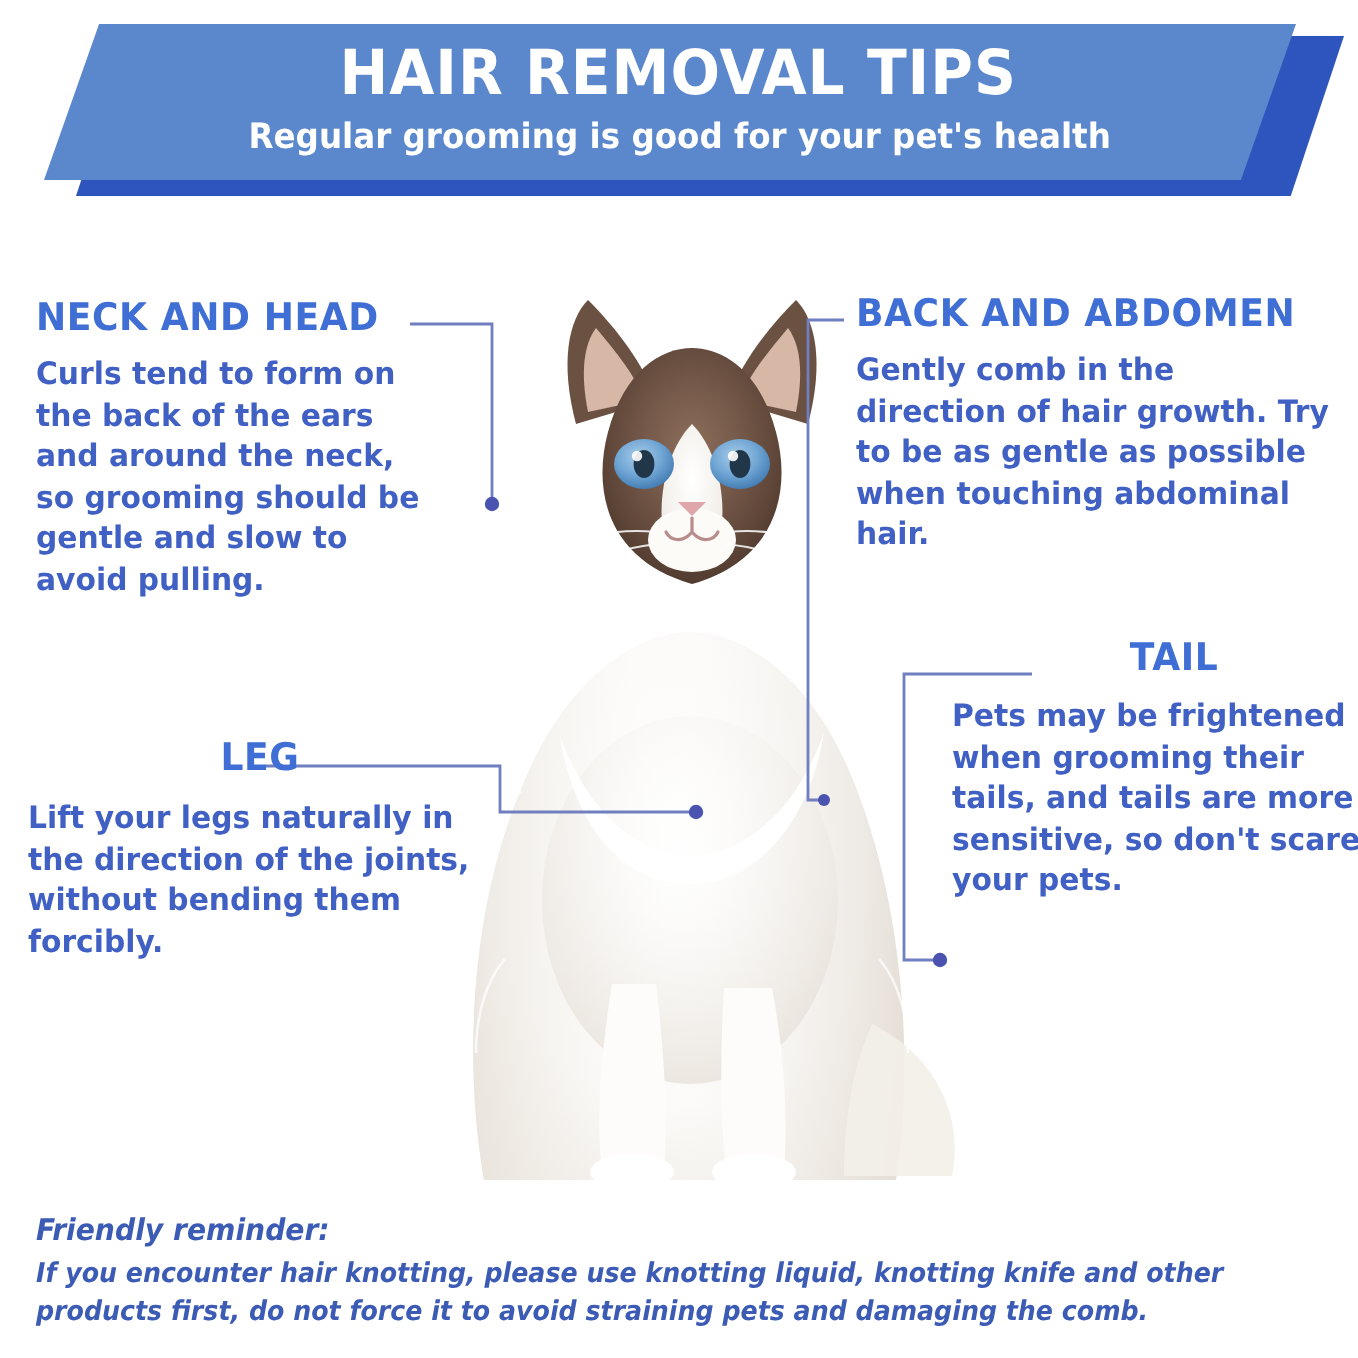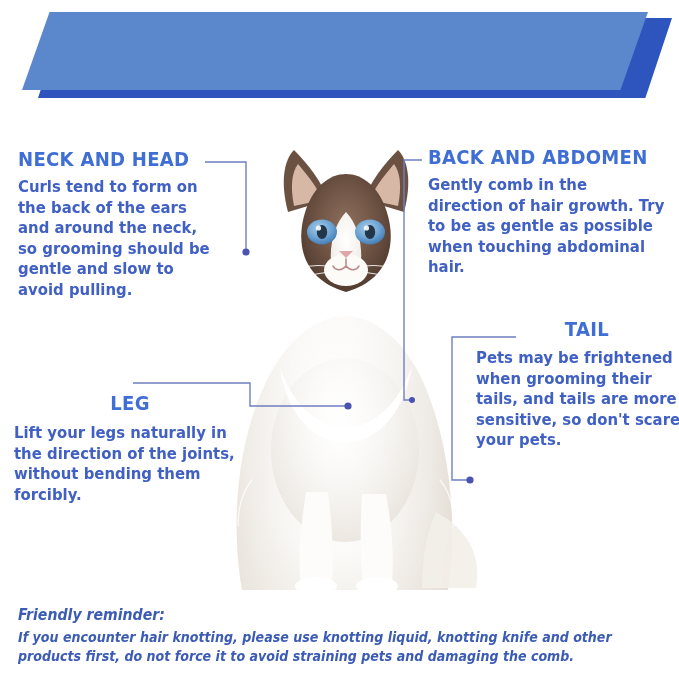--- a/index.html
+++ b/index.html
@@ -81,21 +81,21 @@
     color:#4060c4;
     line-height:1.33;
     margin-top:7px;
     transform:scaleX(0.96);
     transform-origin:left top;
   }
 
   #callout-neck  { left:18px;  top:150px; width:210px; }
   #callout-back  { left:428px; top:148px; width:248px; }
   #callout-tail  { left:476px; top:320px; width:222px; }
-  #callout-leg   { left:14px;  top:370px; width:232px;margin-top:24px; }
+  #callout-leg   { left:14px;  top:370px; width:232px; }
 
   #callout-tail p { margin-top:8px; }
   #callout-leg  p { margin-top:9px; }
 
   
   .footer { position:absolute; left:18px; top:606px; width:650px;font-style:italic; }
   .footer .fr-title {
     font-family:"DejaVu Sans", sans-serif;
     font-weight:bold;
     font-size:15px;
@@ -116,20 +116,24 @@
   }
 </style>
 </head>
 <body>
 
 <div id="stage">
 
   <div class="banner-wrap">
     <div class="banner-shadow"></div>
     <div class="banner-main"></div>
+    <div class="banner-text">
+      <div class="banner-title">HAIR REMOVAL TIPS</div>
+      <div class="banner-sub">Regular grooming is good for your pet's health</div>
+    </div>
   </div>
 
   <div class="cat-photo">
     <svg width="290" height="470" viewBox="0 0 290 470" xmlns="http://www.w3.org/2000/svg" aria-hidden="true">
       <defs>
         <radialGradient id="furBody" cx="48%" cy="42%" r="72%">
           <stop offset="0%" stop-color="#ffffff"></stop>
           <stop offset="62%" stop-color="#fbfaf8"></stop>
           <stop offset="100%" stop-color="#ece7e0"></stop>
         </radialGradient>

